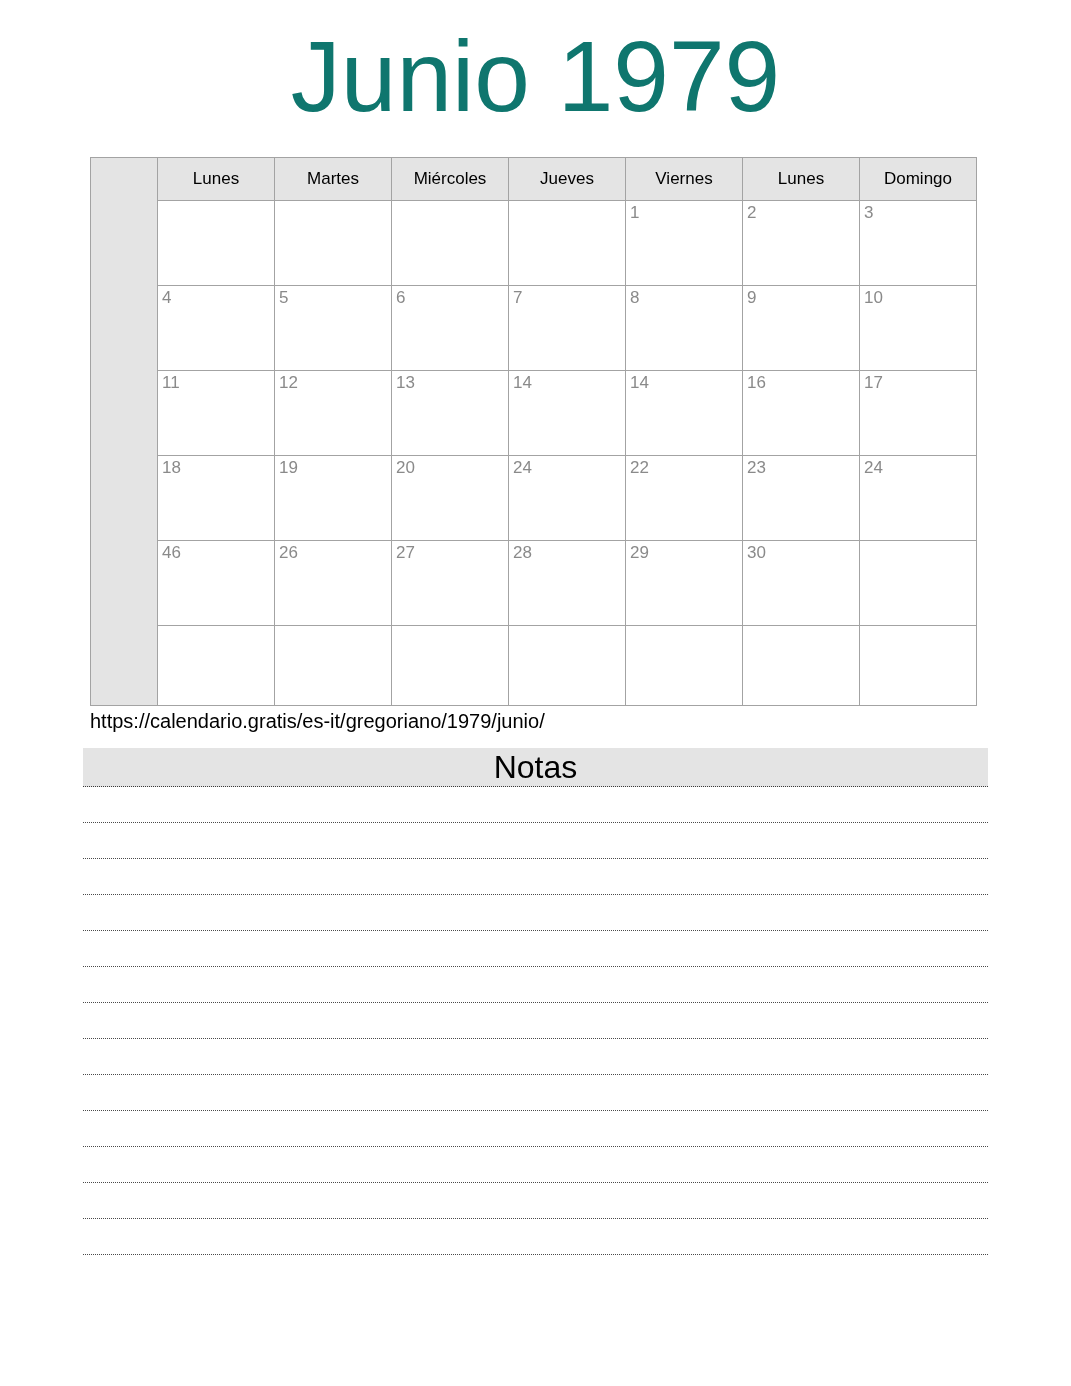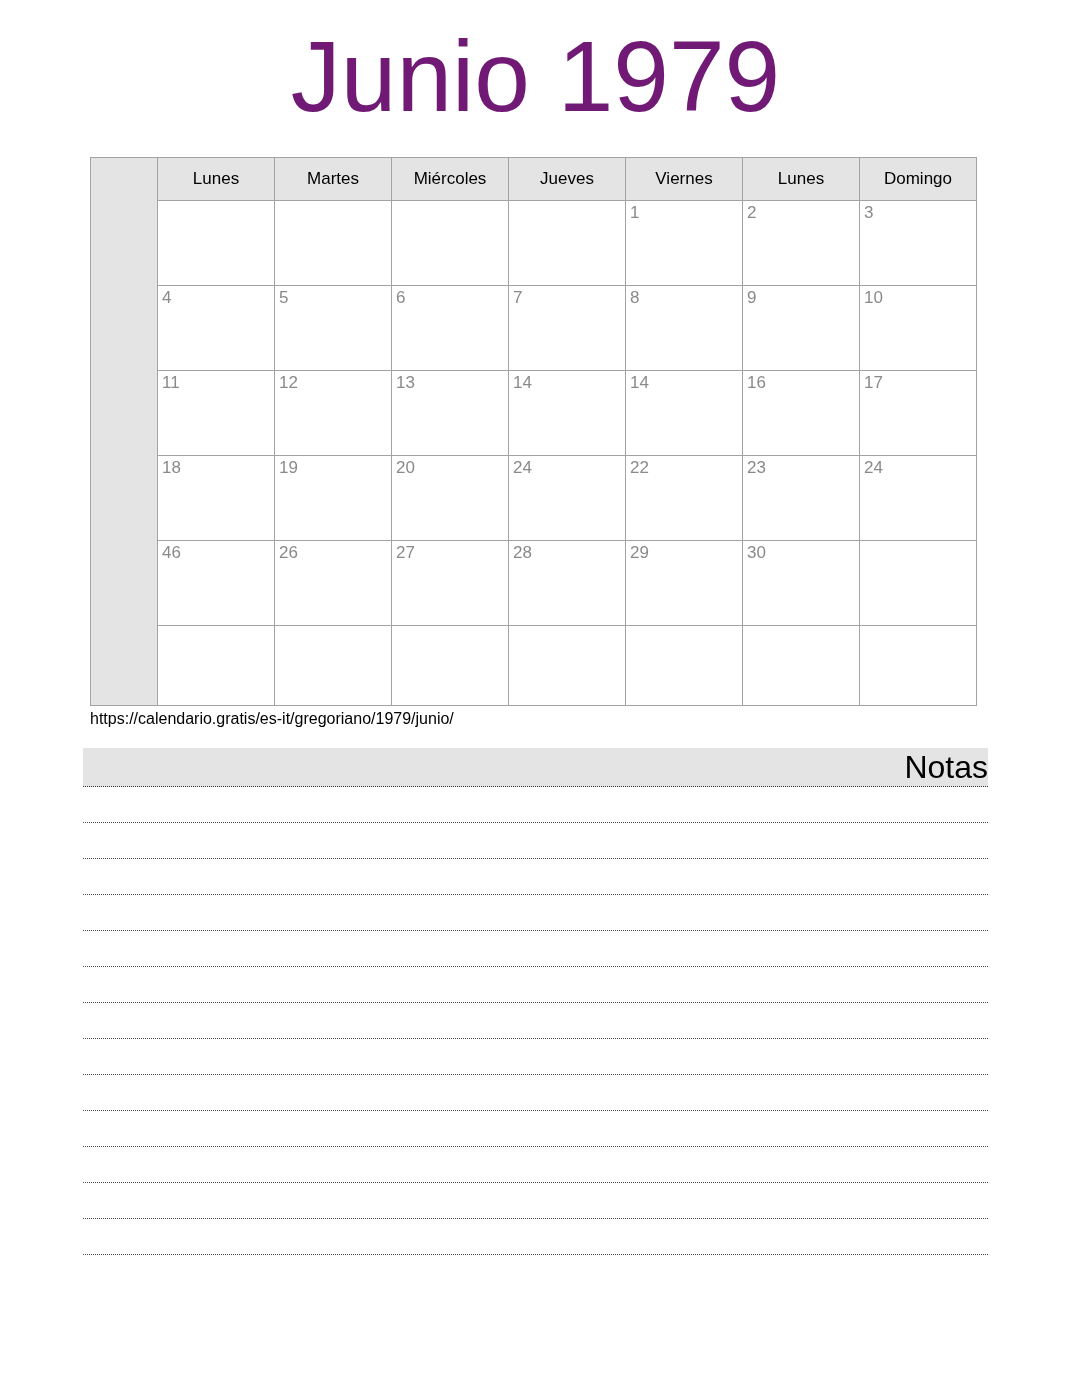--- a/index.html
+++ b/index.html
@@ -18,21 +18,21 @@
 
   
   .page-title {
     position: absolute;
     top: 26px;
     left: 0;
     width: 100%;
     text-align: center;
     font-size: 100px;
     font-weight: 400;
-    color: #701a75;
+    color: #0f766e;
     line-height: 1.0;
     white-space: nowrap;
   }
 
   
   table.calendar {
     position: absolute;
     left: 90px;
     top: 157px;
     width: 887px;
@@ -68,34 +68,34 @@
     font-size: 17px;
     color: #8a8a8a;
     line-height: 1.15;
   }
 
   
   .source-url {
     position: absolute;
     left: 90px;
     top: 710px;
-    font-size: 16px;
+    font-size: 20px;
     color: #000000;
   }
 
   
   .notes-header {
     position: absolute;
     left: 83px;
     top: 748px;
     width: 905px;
     height: 38px;
     background: #e4e4e4;
     border-bottom: 1px dotted #3a3a3a;
-    text-align: right;
+    text-align: center;
   }
   .notes-title {
     font-size: 32px;
     font-weight: 400;
     color: #000000;
     line-height: 38px;
   }
   .note-lines {
     position: absolute;
     left: 83px;

